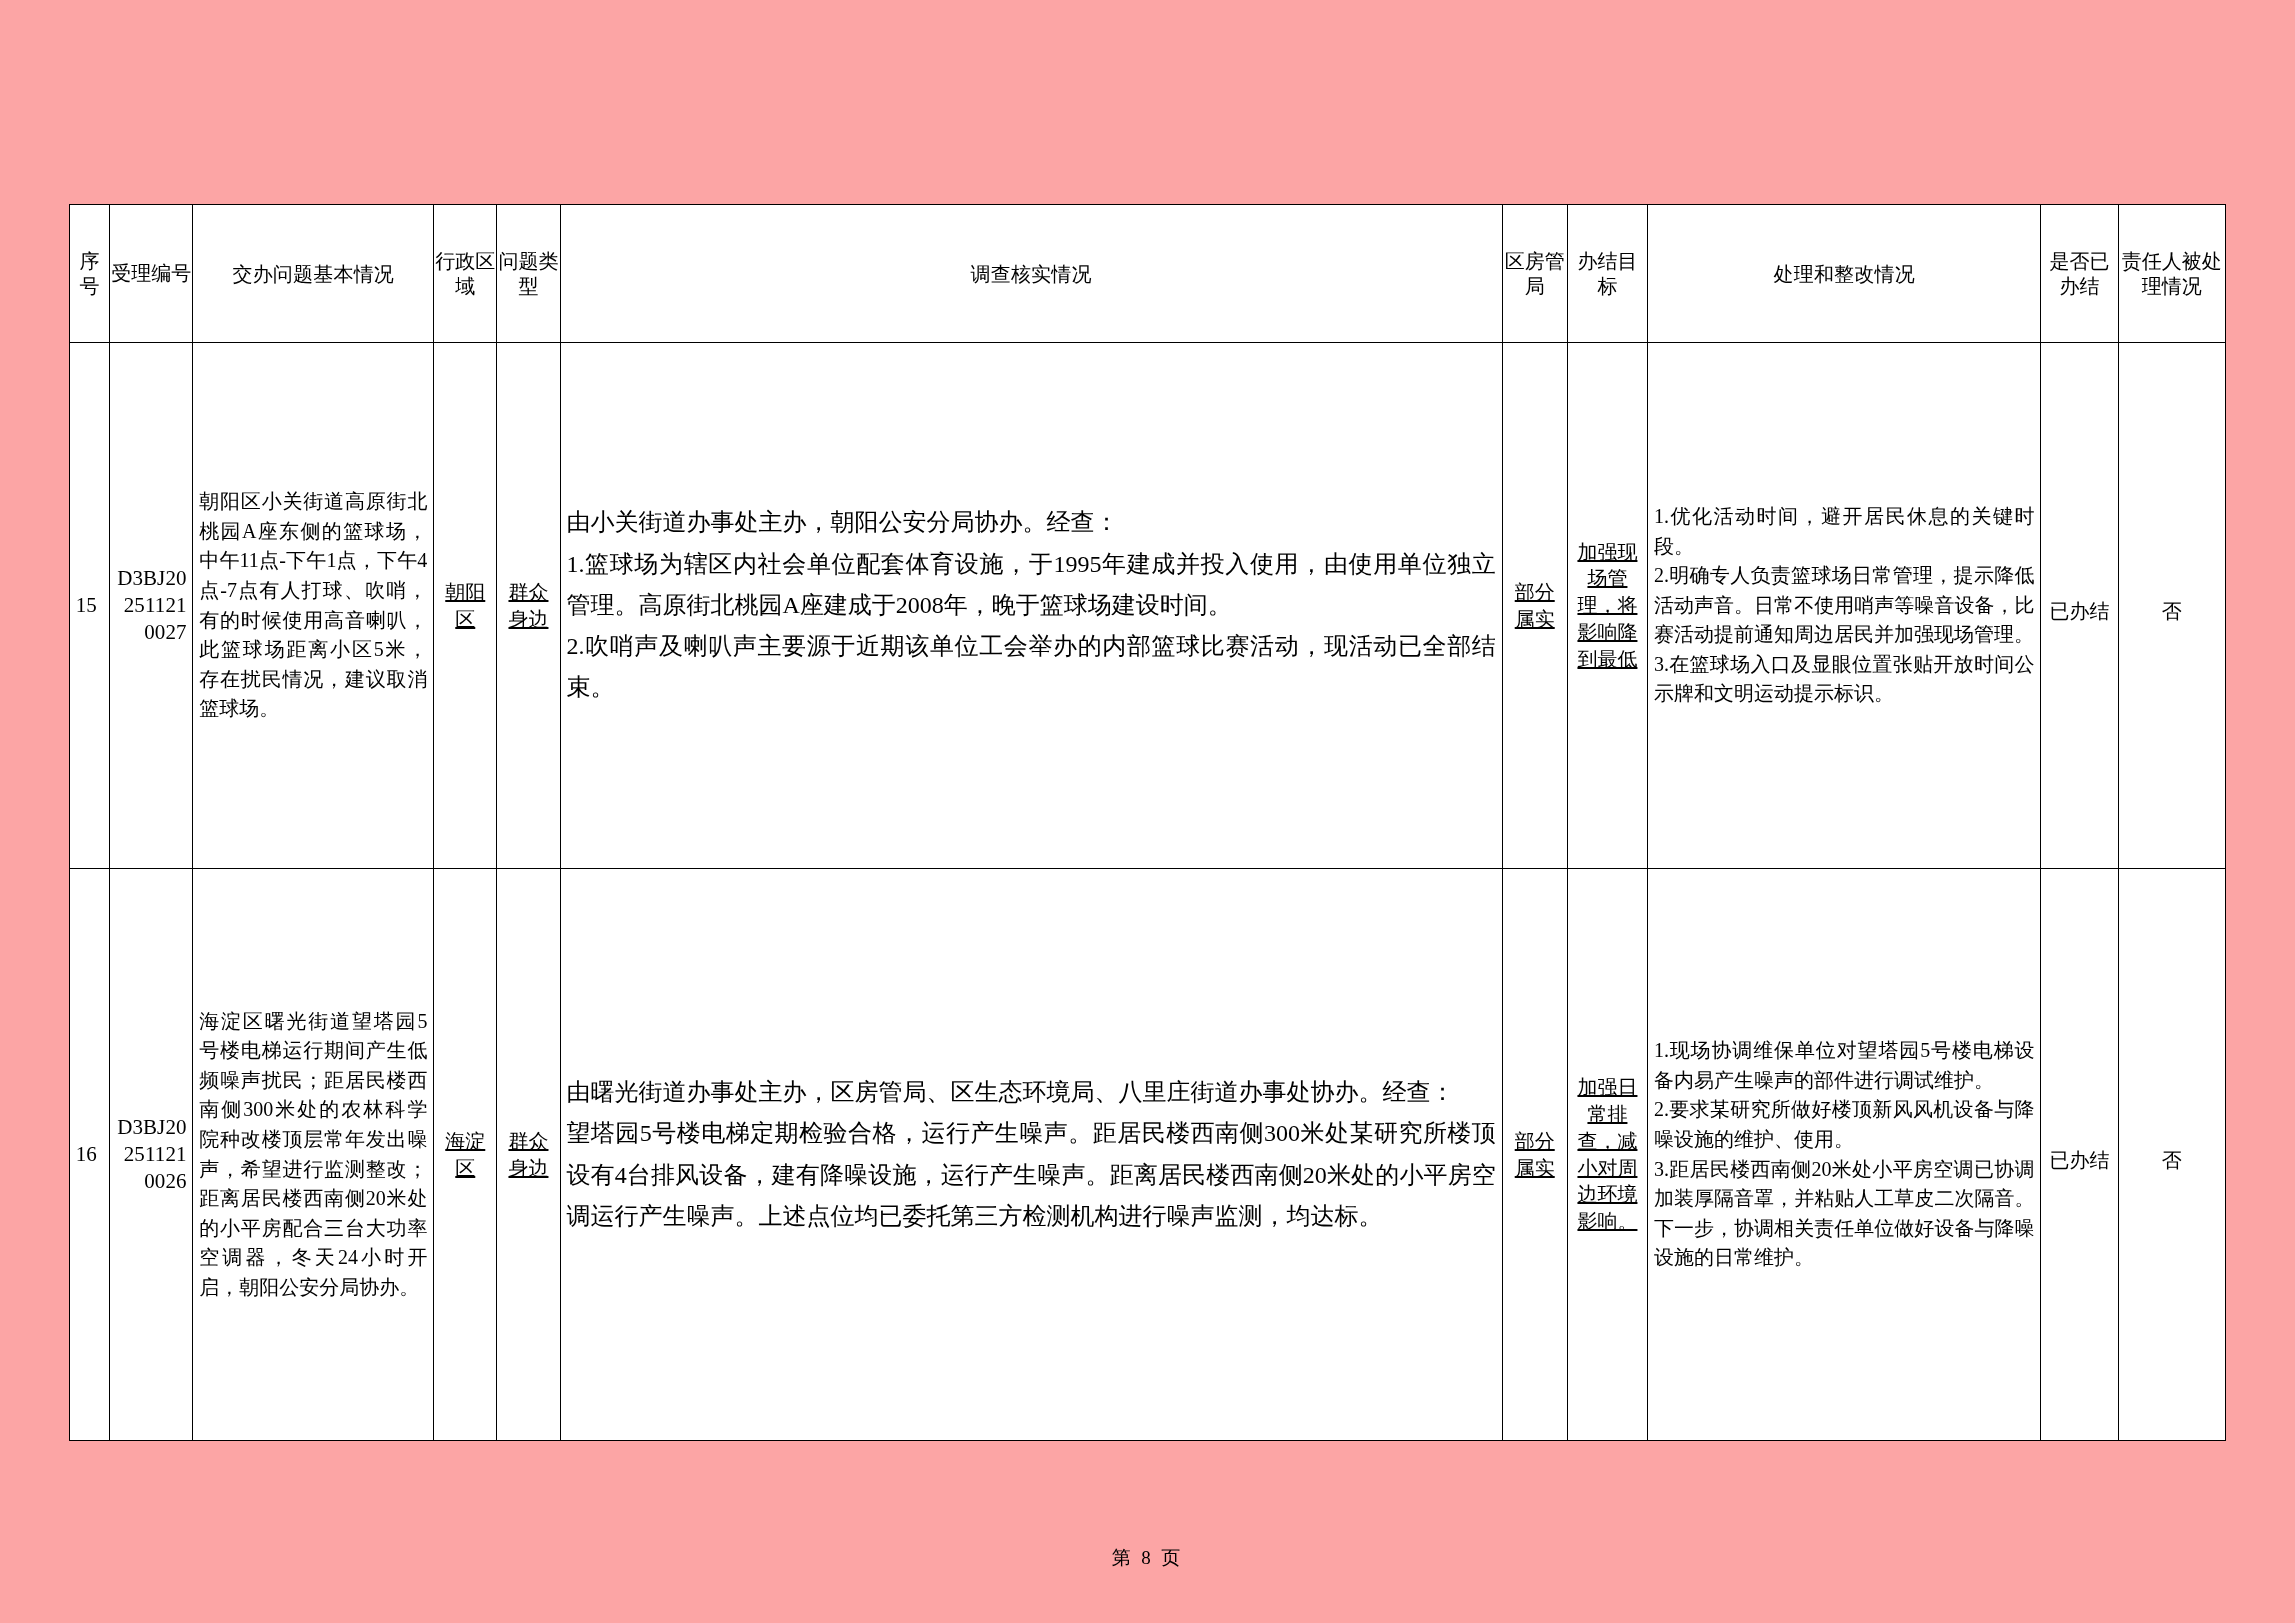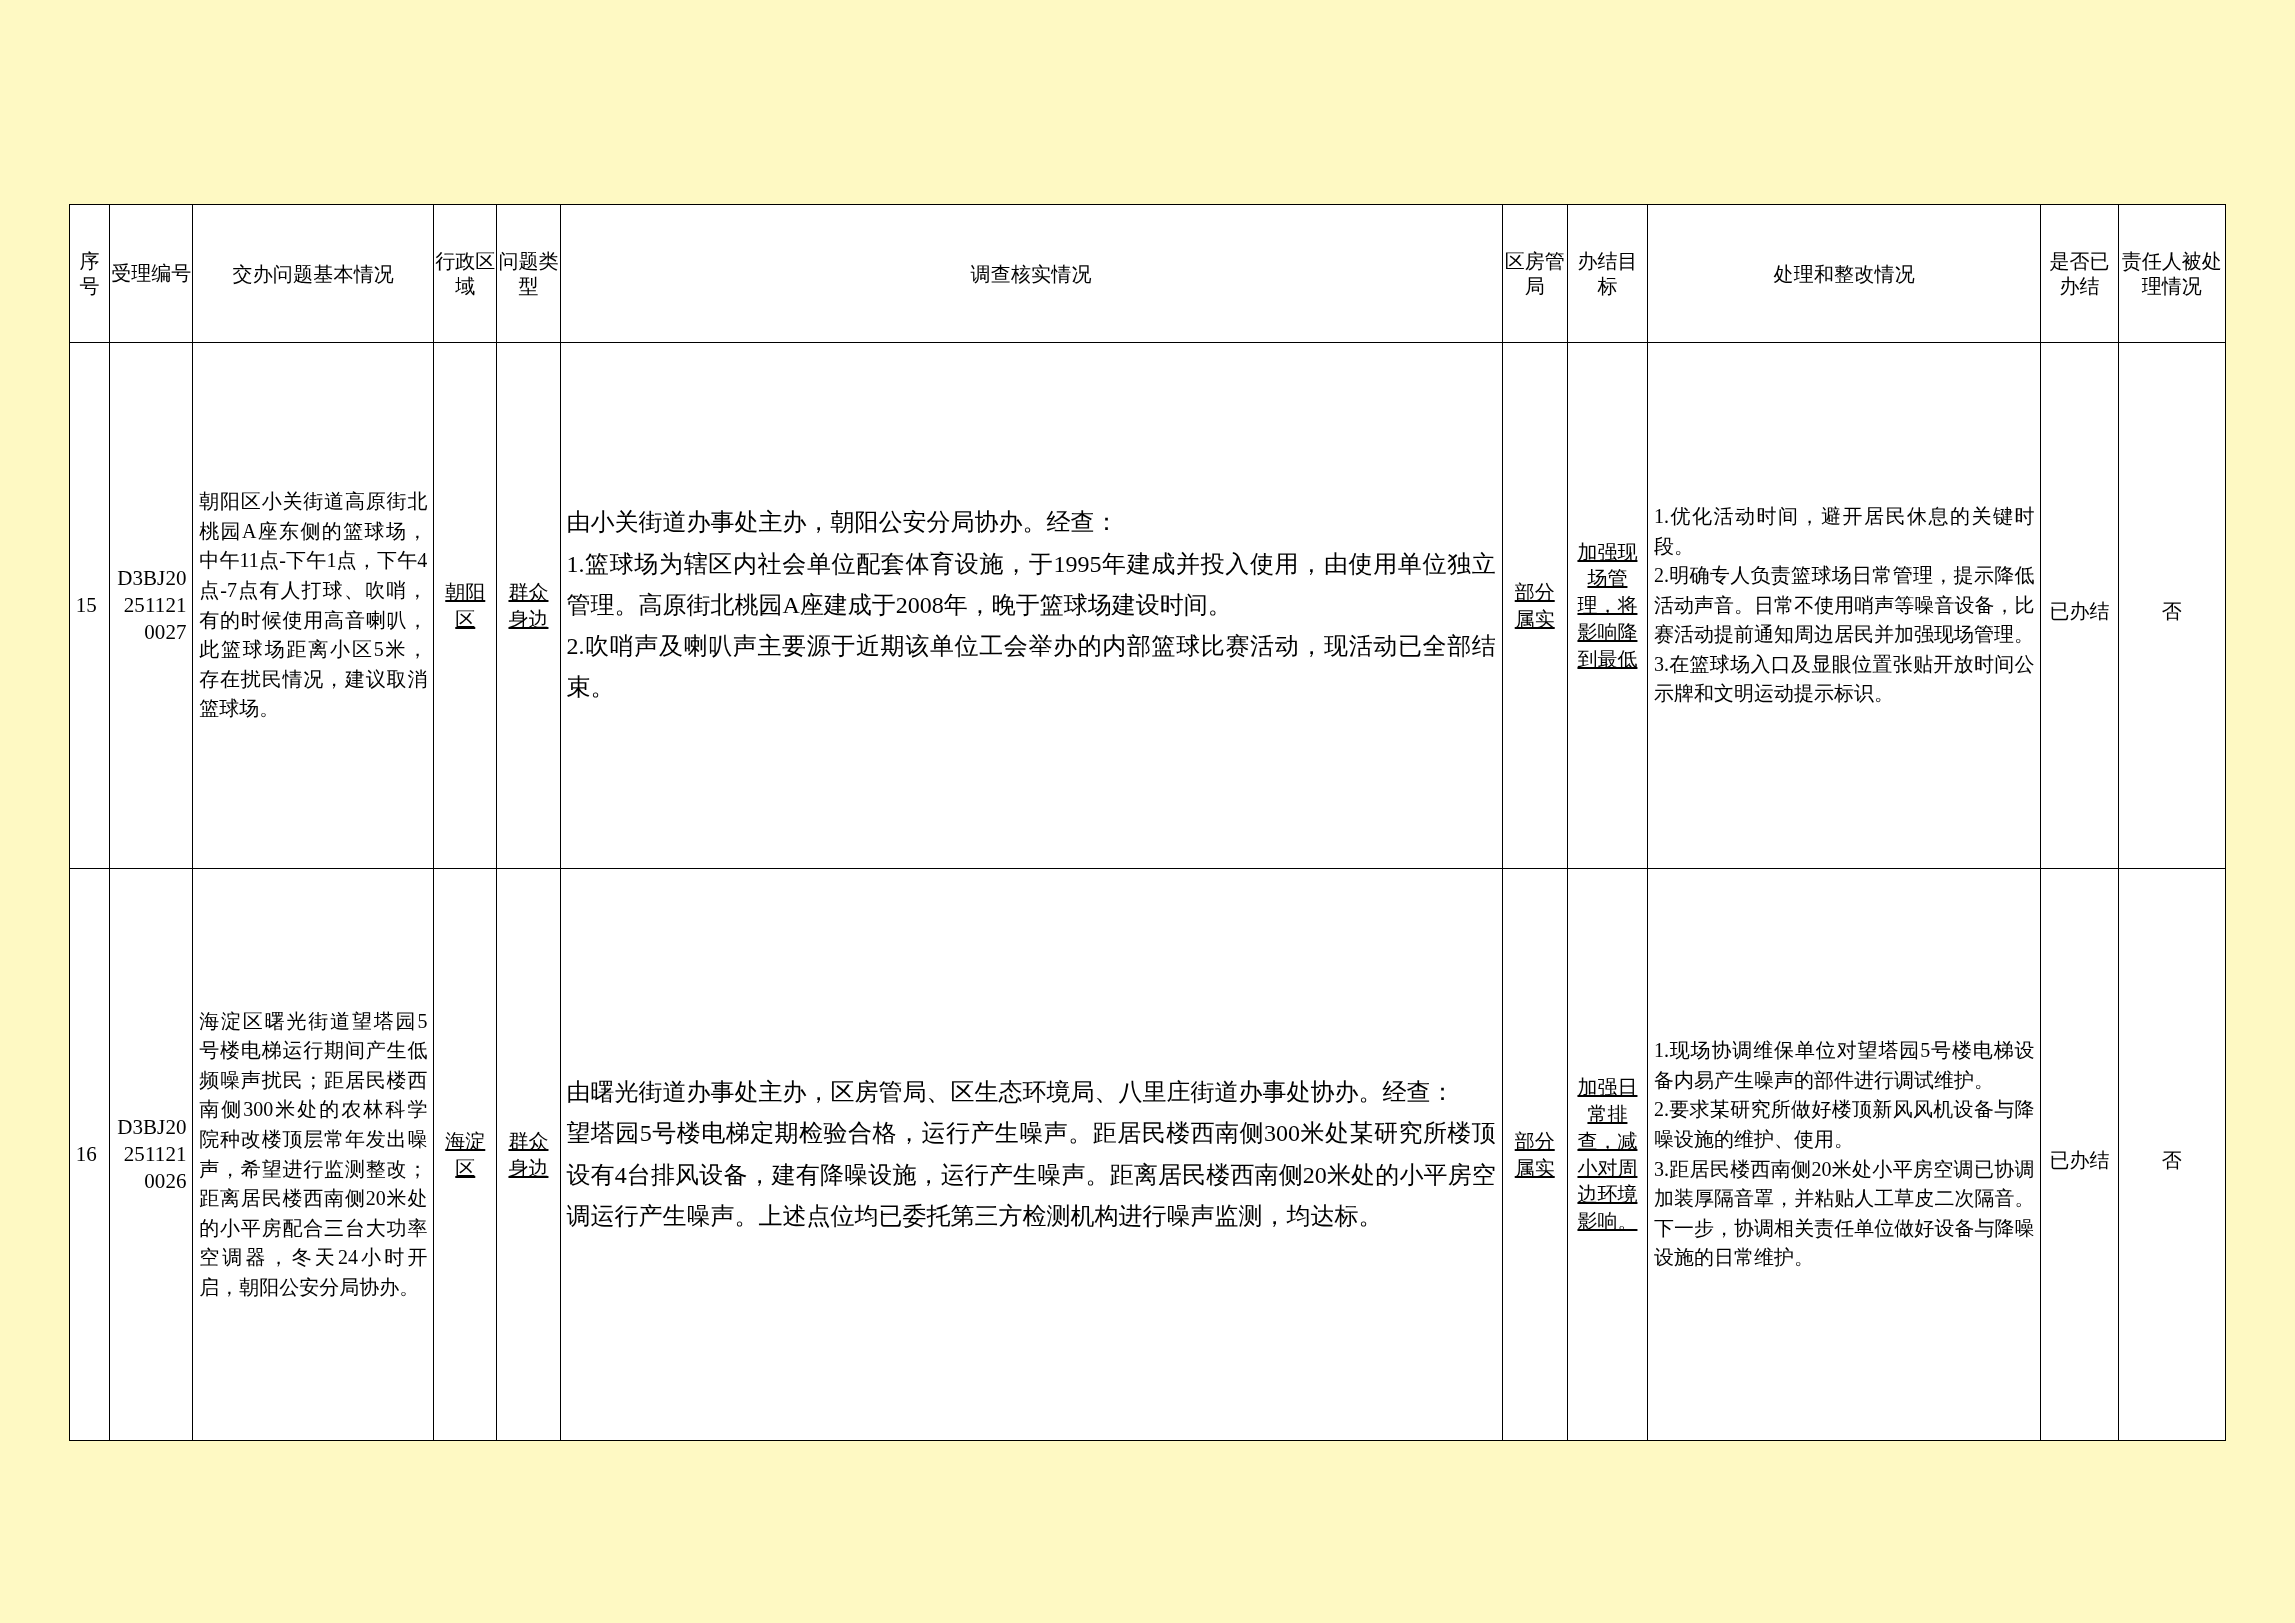--- a/index.html
+++ b/index.html
@@ -16,21 +16,21 @@
     position: relative;
     overflow: hidden;
   }
 
   
   #page {
     position: absolute;
     left: 0; top: 0;
     width: 2295px;
     height: 1623px;
-    background: #fef9c3;
+    background: #fca5a5;
   }
 
   
   #sheet {
     position: absolute;
     left: 69px;
     top: 204px;
     width: 2157px;
     border-collapse: collapse;
     table-layout: fixed;
@@ -281,15 +281,18 @@
         <td>
             <span class="cell-pad ctr">已办结</span>
           </td>
         <td>
             <span class="cell-pad ctr">否</span>
           </td>
       </tr>
     </tbody>
   </table>
 
+  <div id="footer">
+    <span>第 8 页</span>
+  </div>
 
 </div>
 
 
 </body></html>

